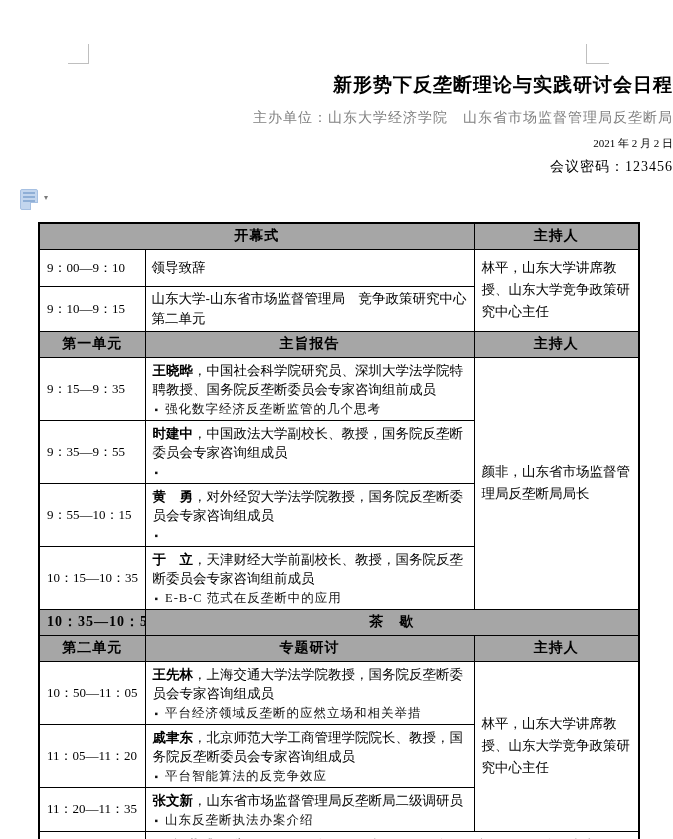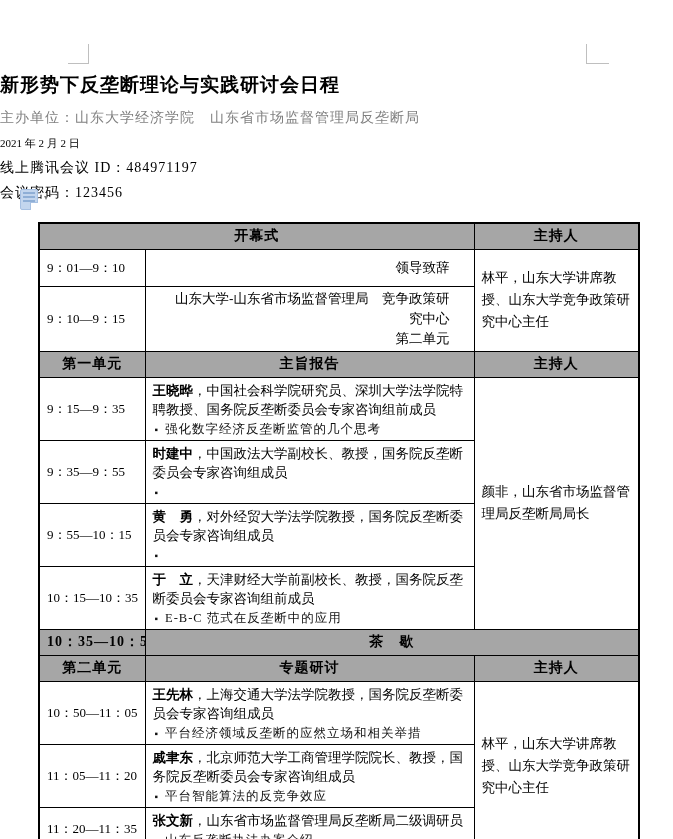--- a/index.html
+++ b/index.html
@@ -7,21 +7,21 @@
     width:673px;height:839px;position:relative;background:#ffffff;
     font-family:"Liberation Serif","DejaVu Serif",serif;color:#000;
     overflow:hidden;
   }
   
   .crop{position:absolute;width:20px;height:19px;top:44px}
   .crop-tl{left:68px;border-right:1px solid #bfbfbf;border-bottom:1px solid #bfbfbf}
   .crop-tr{left:586px;width:22px;border-left:1px solid #bfbfbf;border-bottom:1px solid #bfbfbf}
 
   
-  .head{position:absolute;top:0;left:0;width:673px;text-align:left}
+  .head{position:absolute;top:0;left:0;width:673px;text-align:right}
   .title{margin-top:72px;font-family:"Liberation Sans","DejaVu Sans",sans-serif;
          font-weight:bold;font-size:19px;letter-spacing:1px}
   .org{margin-top:11px;font-size:14px;color:#808080;letter-spacing:1px}
   .date{margin-top:9px;font-size:11px}
   .addr{margin-top:8px;font-size:14.5px;letter-spacing:1px}
   .mid{margin-top:8px;font-size:14px;letter-spacing:1px}
   .pwd{margin-top:7px;font-size:14px;letter-spacing:1px}
 
   
   .paste-btn{position:absolute;left:20px;top:189px;width:34px;height:22px;cursor:pointer}
@@ -44,21 +44,21 @@
   .agenda tr.hdr td{
     background:#a6a6a6;font-weight:bold;font-size:14px;text-align:center;
     vertical-align:middle;letter-spacing:1px;
   }
   td.time{
     font-family:"Liberation Serif","DejaVu Serif",serif;font-size:13px;
     padding:0 2px 0 7px;vertical-align:middle;white-space:nowrap;background:#fff;
     font-weight:normal;letter-spacing:0;
   }
   .agenda tr.hdr td.time{background:#a6a6a6}
-  td.center{ text-align:right;vertical-align:middle;padding:2px 24px;line-height:20px}
+  td.center{ text-align:left;vertical-align:middle;padding:2px 6px;line-height:20px}
   td.pre{white-space:pre-line}
   td.speaker{padding:3px 7px 2px 7px;vertical-align:top;line-height:19px;text-align:left}
   td.speaker .sname{font-weight:bold}
   .topic{margin-top:2px;font-family:"Liberation Serif","DejaVu Serif",serif;
          font-size:12.5px;line-height:17px;color:#111;letter-spacing:1px}
   .topic .bullet{font-size:10px;margin:0 7px 0 2px;letter-spacing:0}
   td.mod{padding:2px 7px;vertical-align:middle;line-height:22px;text-align:left}
   td.tea{font-weight:bold;font-size:14px;text-align:center;vertical-align:middle;letter-spacing:2px}
   td.closing{text-align:center;vertical-align:middle;padding:2px 4px}
   td.closing b{letter-spacing:1px}
@@ -66,21 +66,20 @@
 </head>
 <body>
 
 <div class="crop crop-tl"></div>
 <div class="crop crop-tr"></div>
 
 <div class="head">
   <div class="title">新形势下反垄断理论与实践研讨会日程</div>
   <div class="org">主办单位：山东大学经济学院　山东省市场监督管理局反垄断局</div>
   <div class="date">2021 年 2 月 2 日</div>
-  <div class="mid">线上腾讯会议 ID：484971197</div>
   <div class="pwd">会议密码：123456</div>
 </div>
 
 <div class="paste-btn">
   <div class="clip">
     <i></i>
       <i></i>
       <i></i>
     <span class="fold"></span>
   </div>
@@ -93,21 +92,21 @@
       <col style="width:329px">
       <col style="width:165px">
     </colgroup>
 
   <tbody>
       <tr class="hdr" style="height:26px">
     <td colspan="2">开幕式</td>
     <td>主持人</td>
   </tr>
   <tr style="height:37px">
-    <td class="time">9：01—9：10</td>
+    <td class="time">9：00—9：10</td>
     <td class="center">领导致辞</td>
     <td class="mod" rowspan="2">林平，山东大学讲席教授、山东大学竞争政策研究中心主任</td>
   </tr>
   <tr style="height:39px">
     <td class="time">9：10—9：15</td>
     <td class="center pre">山东大学-山东省市场监督管理局　竞争政策研究中心
 第二单元</td>
   </tr>
 
   <tr class="hdr" style="height:26px">

